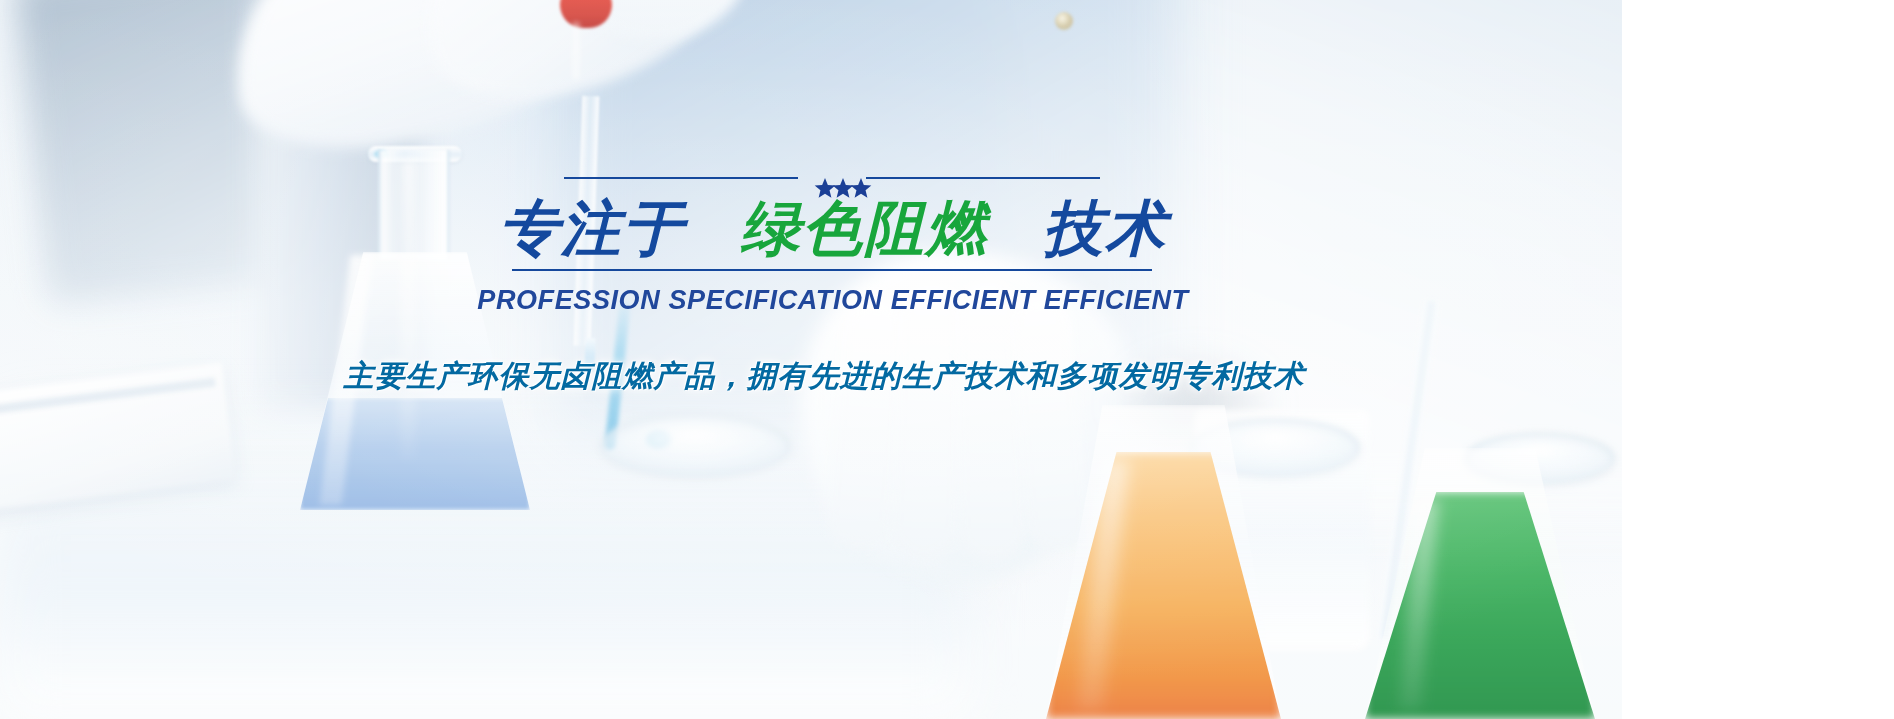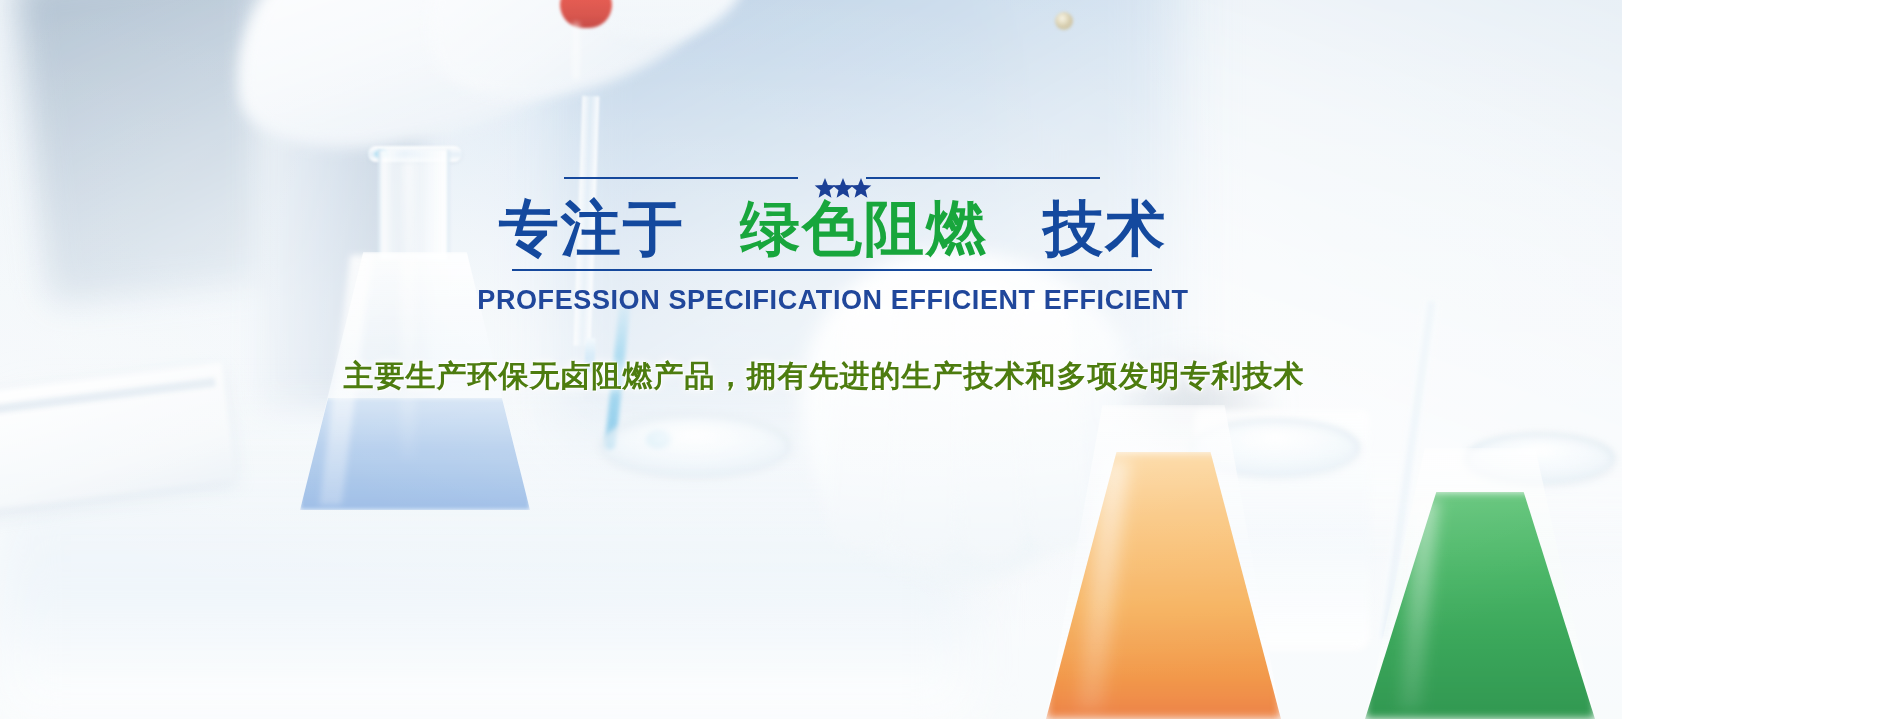--- a/index.html
+++ b/index.html
@@ -10,20 +10,21 @@
     background:#ffffff;
     font-family:"Liberation Sans","DejaVu Sans",sans-serif;
   }
 
   #banner {
     position:relative;
     width:1622px;
     height:719px;
     overflow:hidden;
     background:#f2f6fa;
+    font-style:italic;
   }
 
   
   .bg-layer { position:absolute; inset:0; overflow:hidden; }
 
   
   .bg-base {
     position:absolute; inset:0;
     background:
       radial-gradient(110% 80% at 62% 8%,  #c9dbee 0%, #dbe8f4 26%, #eef4f9 55%, #f7fafc 100%),
@@ -371,21 +372,21 @@
     white-space:nowrap;
     margin-left:44px;
   }
 
   
   .desc {
     margin-top:40px;
     font-size:30px;
     font-weight:bold;
     letter-spacing:1px;
-    color:#4d7c0f;
+    color:#0369a1;
     white-space:nowrap;
     margin-left:26px;
     text-shadow:
        0 0 7px rgba(255,255,255,.95),
        0 0 14px rgba(255,255,255,.85),
        1px 1px 0 rgba(255,255,255,.9),
       -1px -1px 0 rgba(255,255,255,.9);
   }
 </style>
 </head>

